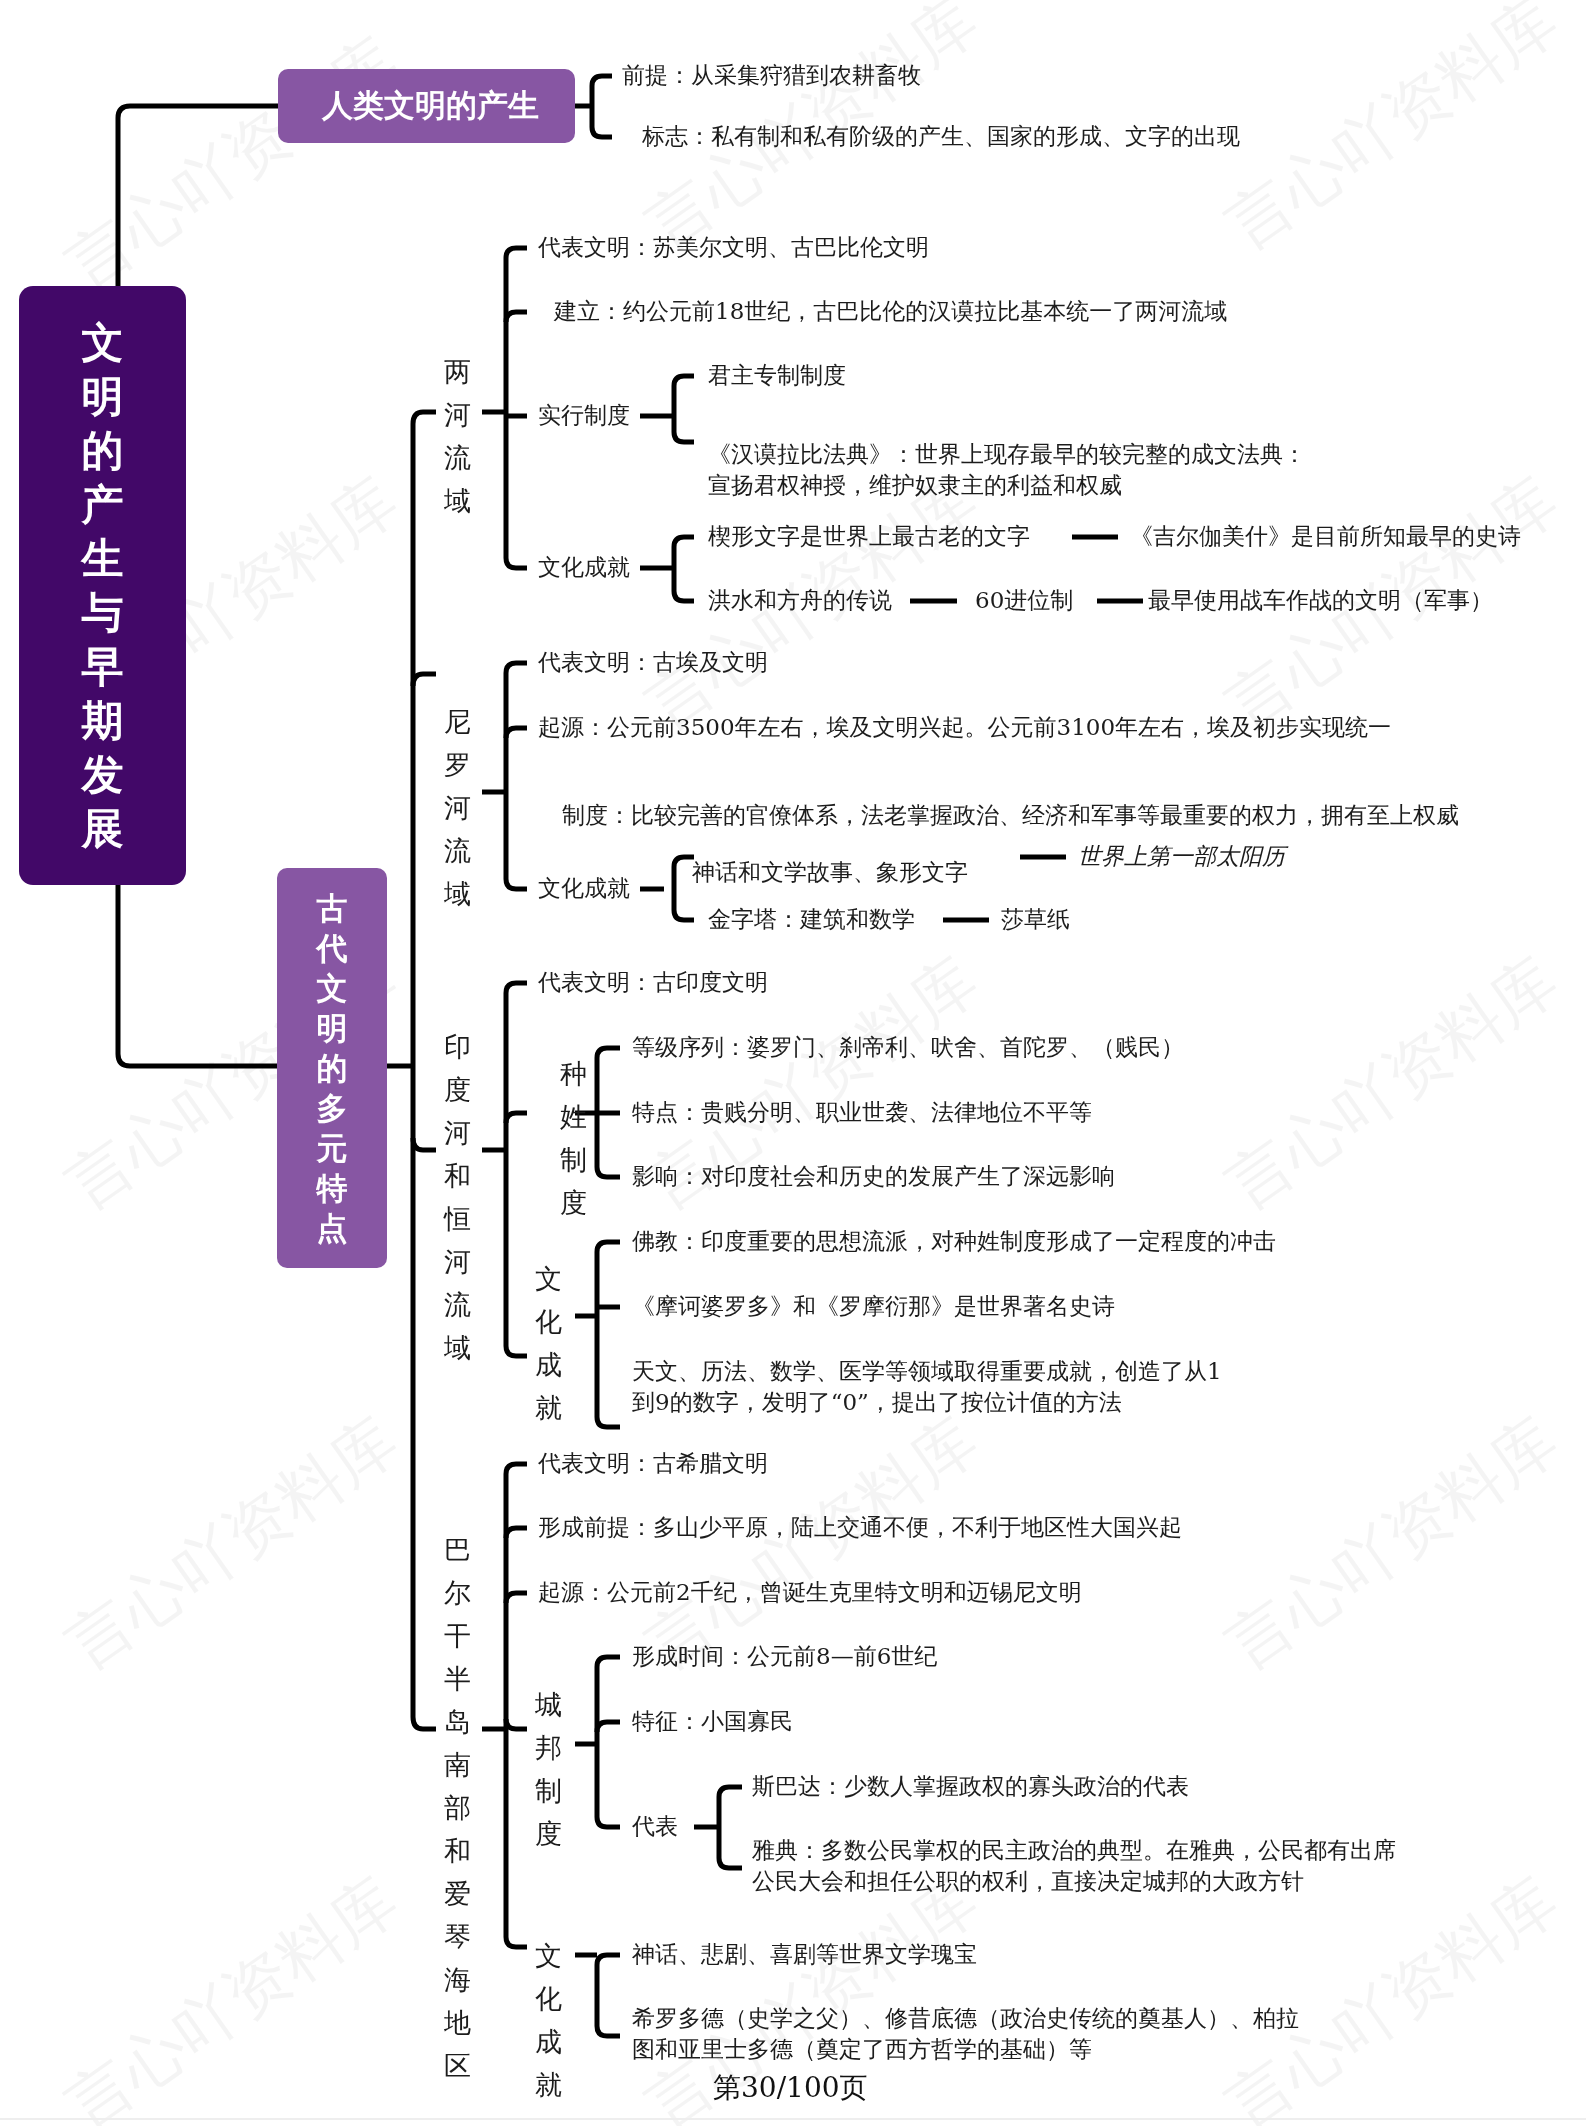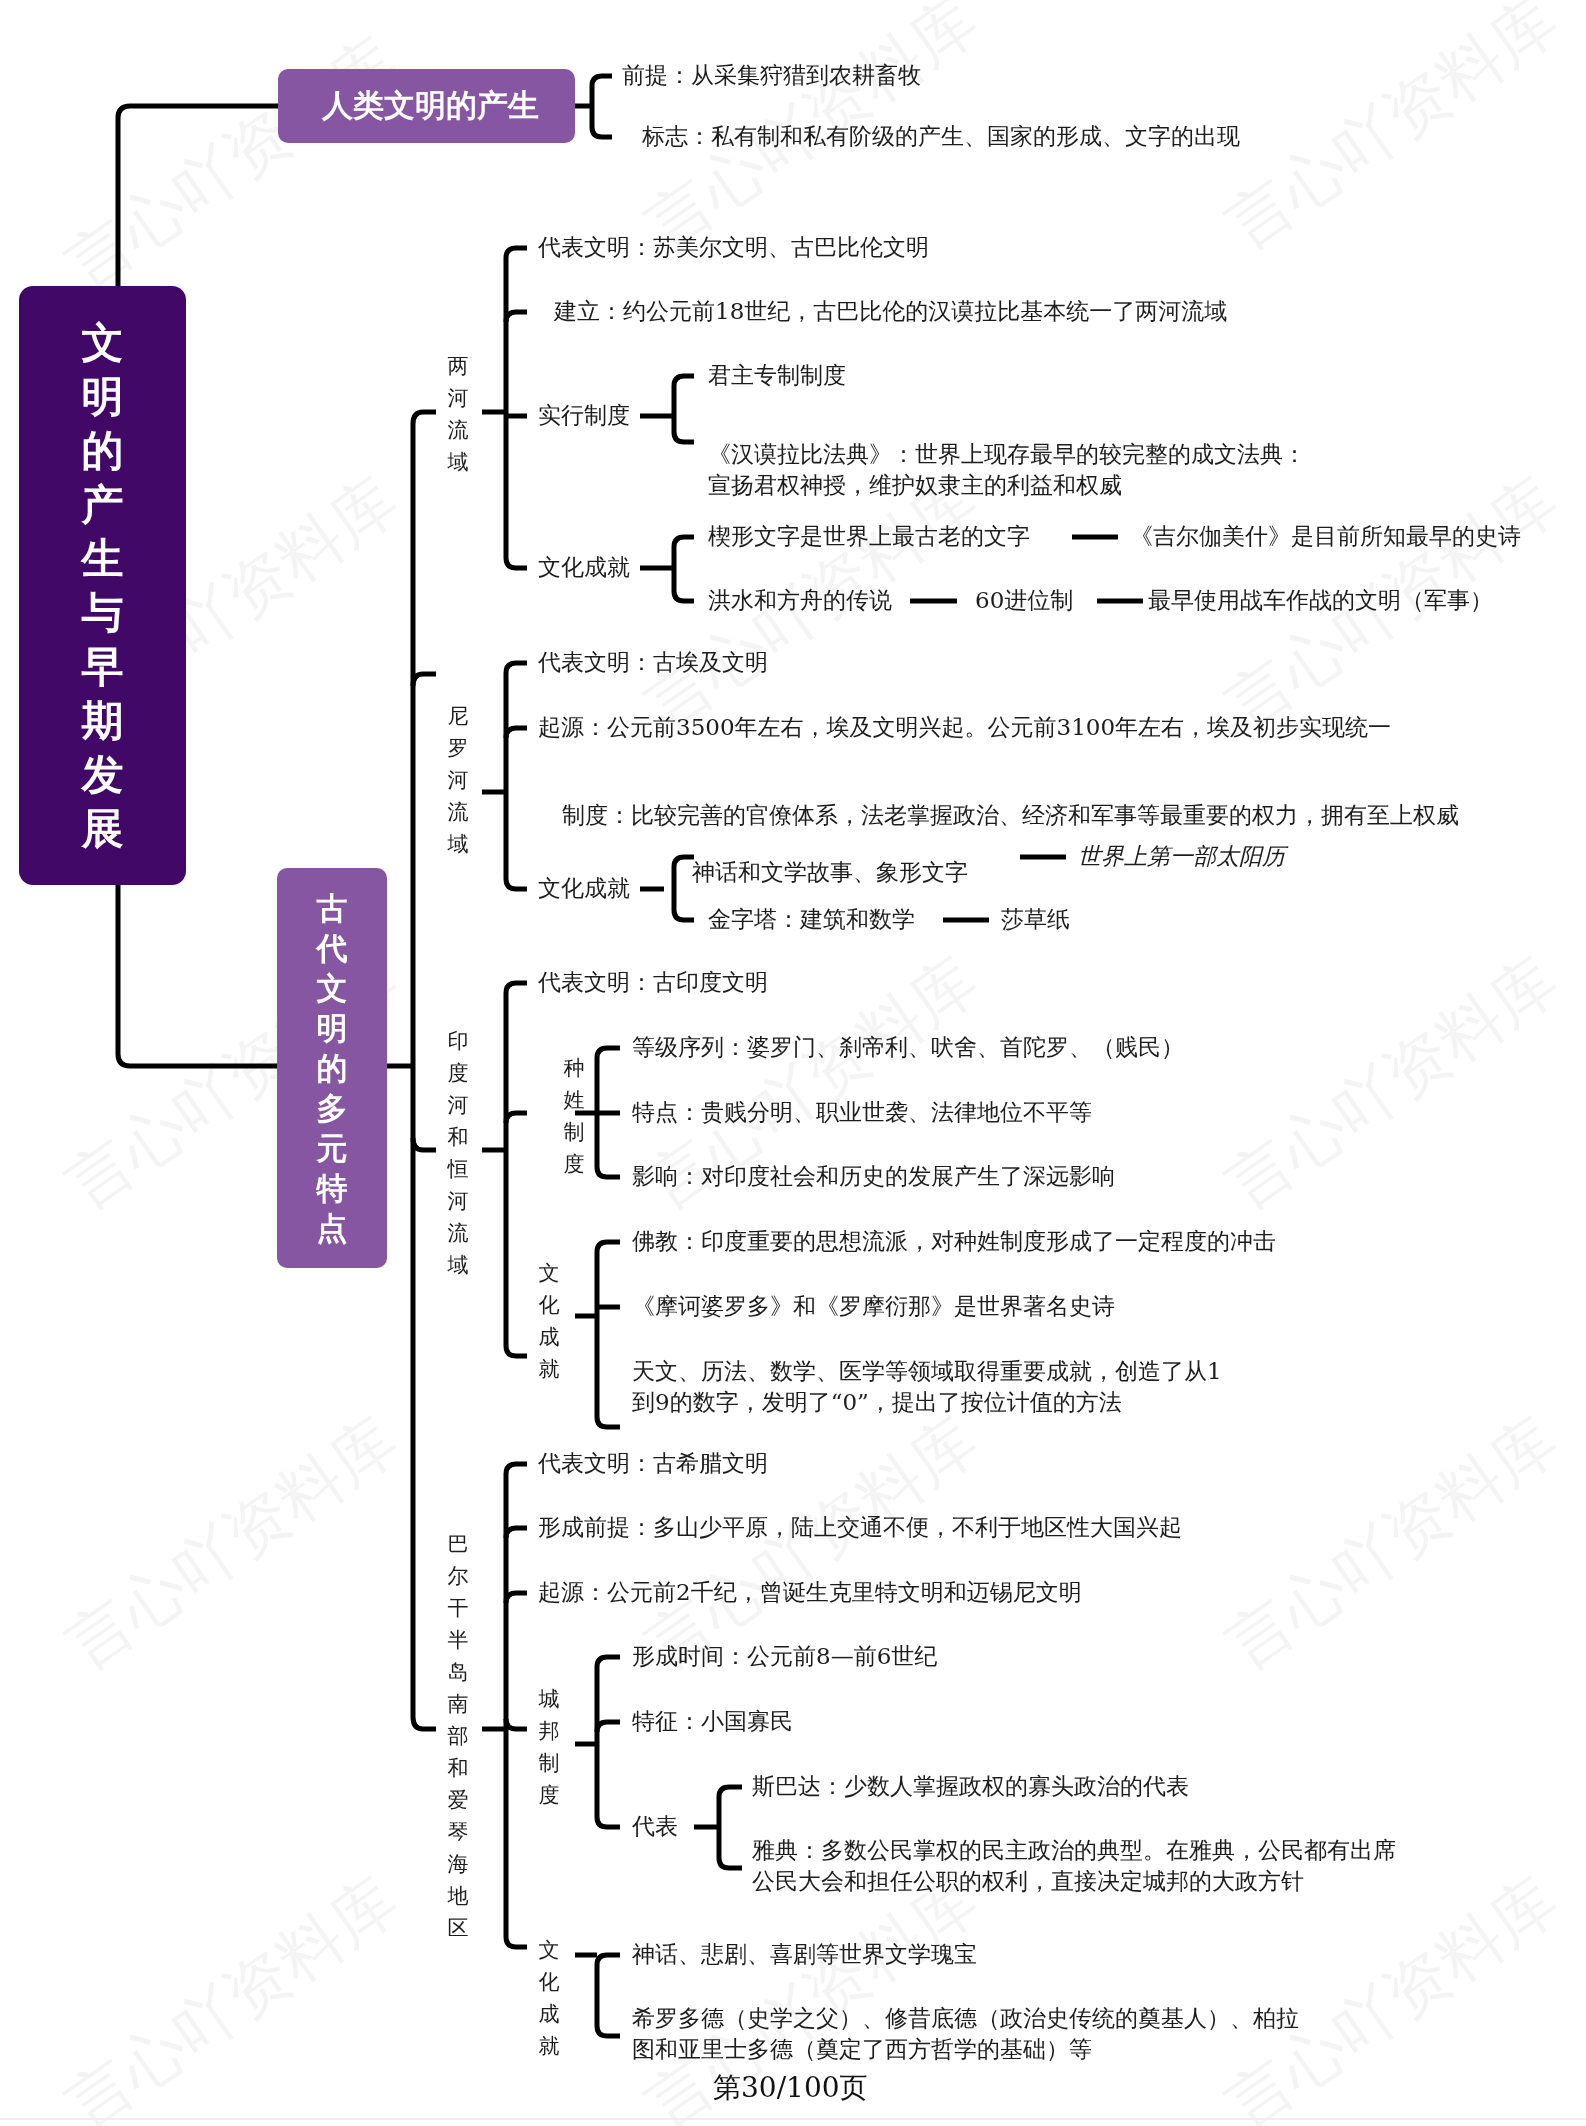--- a/index.html
+++ b/index.html
@@ -1,20 +1,20 @@
 <!DOCTYPE html>
 <html><head>
 <meta charset="utf-8">
 <style>
   html, body { margin:0; padding:0; background:#ffffff; }
   body { width:1586px; height:2126px; position:relative; overflow:hidden;
          font-family:"DejaVu Serif","Liberation Serif",serif; color:#1a1a1a; }
   .t { position:absolute; font-size:23px; line-height:28px; white-space:nowrap; color:#1c1c1c; }
   .t2 { white-space:normal; }
-  .vlabel { position:absolute; font-size:21px; line-height:32px; width:28px; text-align:center; color:#1c1c1c; word-break:break-all; }
+  .vlabel { position:absolute; font-size:27px; line-height:43px; width:28px; text-align:left; color:#1c1c1c; word-break:break-all; }
   .box { position:absolute; border-radius:14px; color:#fff; font-weight:bold; display:flex; align-items:center; justify-content:center; text-align:center; }
   .main-box { background:#420868; left:19px; top:286px; width:167px; height:599px; font-size:42px; line-height:54px; }
   .main-box span { display:block; width:48px; word-break:break-all; }
   .cat1-box { background:#8756a3; left:278px; top:69px; width:289px; height:74px; font-size:31px; border-radius:10px;padding-left:8px; }
   .cat2-box { background:#8756a3; left:277px; top:868px; width:110px; height:400px; font-size:31px; line-height:40px; border-radius:10px; }
   .cat2-box span { display:block; width:36px; word-break:break-all; }
   svg.lines { position:absolute; left:0; top:0; }
   .wm { position:absolute; font-size:64px; color:rgba(0,0,0,0.045); transform:rotate(-35deg); white-space:nowrap; font-family:"DejaVu Sans","Liberation Sans",sans-serif; pointer-events:none; }
   .page-num { position:absolute; left:713px; top:2070px; font-size:28px; line-height:36px; color:#111; }
   .bottom-rule { position:absolute; left:0; top:2118px; width:1586px; height:2px; background:#eeeeee; }

